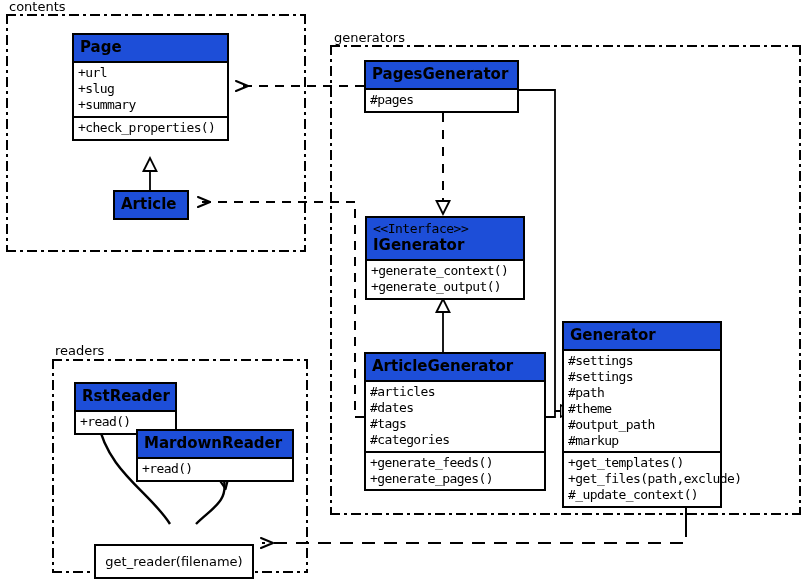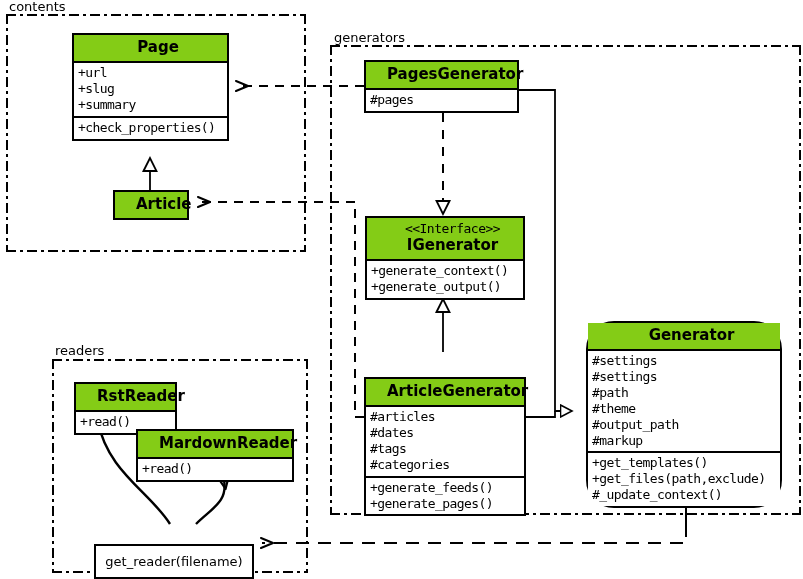--- a/index.html
+++ b/index.html
@@ -45,27 +45,26 @@
 
   
   .uclass {
     position: absolute;
     box-sizing: border-box;
     border: 2px solid #000;
     background: #ffffff;
     font-family: "DejaVu Sans", sans-serif;
   }
   .uclass .hdr {
-    text-align: center;
     font-weight: bold;
     font-size: 15px;
     color: #000;
-    padding: 4px 6px 5px 21px;
+    padding: 4px 6px 5px 6px;
     line-height: 1.15;
-    background: #84cc16;
+    background: #1d4ed8;
   }
   .uclass .stereo {
     display: block;
     font-weight: normal;
     font-size: 13px;
     font-family: "DejaVu Sans Mono", monospace;
     letter-spacing: -0.5px;
   }
   .uclass .sect {
     border-top: 2px solid #000;
@@ -219,35 +218,35 @@
     <div class="hdr">
       <span class="stereo">&lt;&lt;Interface&gt;&gt;</span>
       <span>IGenerator</span>
     </div>
     <div class="sect">
       <div class="mem">+generate_context()</div>
       <div class="mem">+generate_output()</div>
     </div>
   </div>
 
-  <div class="uclass" style="left:364px; top:352px; width:162px;margin-top:25px;">
+  <div class="uclass" style="left:364px; top:352px; width:182px;">
     <div class="hdr">ArticleGenerator</div>
     <div class="sect">
       <div class="mem">#articles</div>
       <div class="mem">#dates</div>
       <div class="mem">#tags</div>
       <div class="mem">#categories</div>
     </div>
     <div class="sect">
       <div class="mem">+generate_feeds()</div>
       <div class="mem">+generate_pages()</div>
     </div>
   </div>
 
-  <div class="uclass" style="left:586px; top:321px; width:196px;border-radius:28px;">
+  <div class="uclass" style="left:562px; top:321px; width:160px;">
     <div class="hdr">Generator</div>
     <div class="sect">
       <div class="mem">#settings</div>
       <div class="mem">#settings</div>
       <div class="mem">#path</div>
       <div class="mem">#theme</div>
       <div class="mem">#output_path</div>
       <div class="mem">#markup</div>
     </div>
     <div class="sect">

